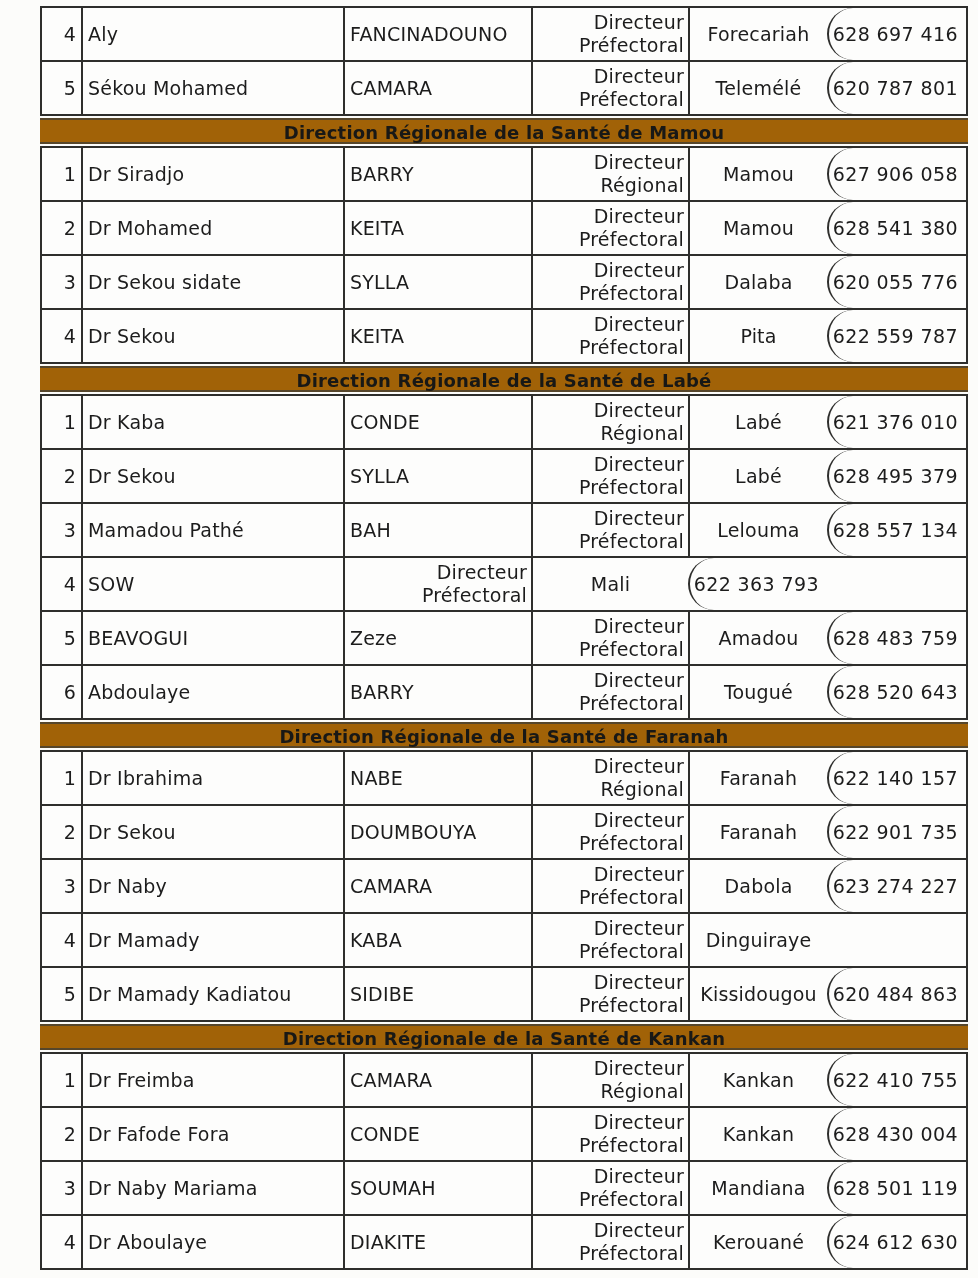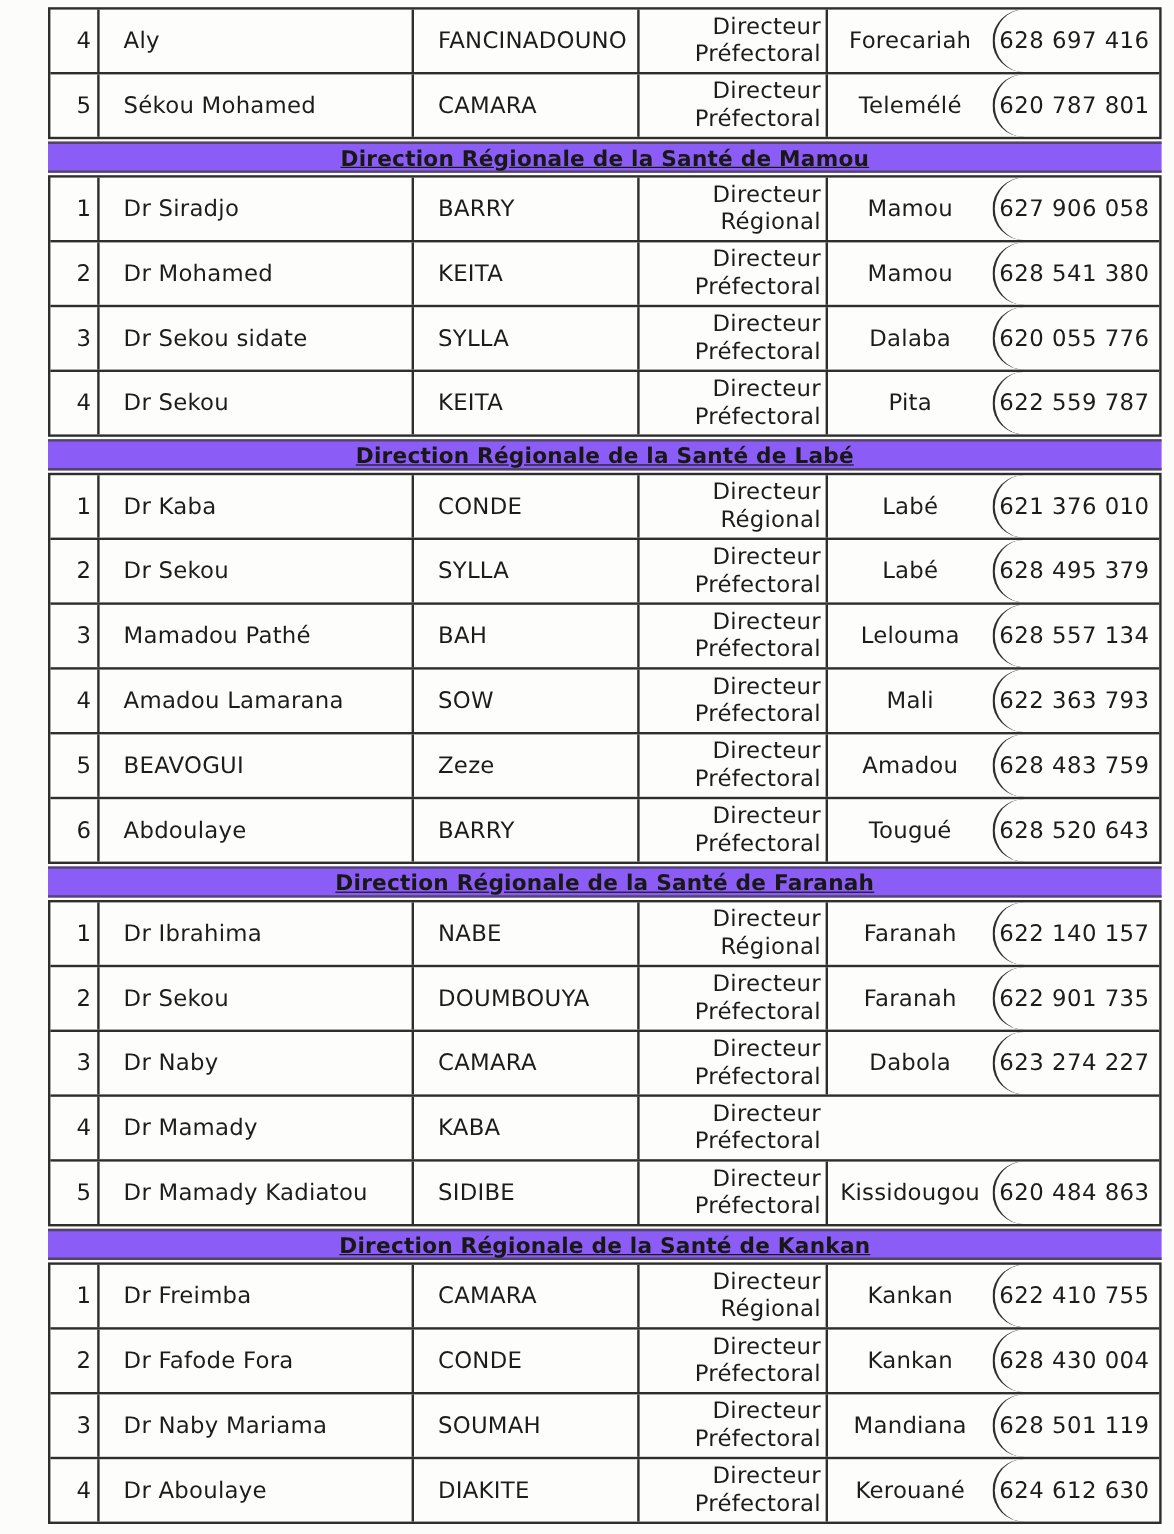--- a/index.html
+++ b/index.html
@@ -48,21 +48,21 @@
   }
   .cell + .cell {
     border-left: 2px solid #2e2e2c;
   }
   .cell.num {
     justify-content: flex-end;
     padding-right: 5px;
   }
   .cell.fname, .cell.lname {
     justify-content: flex-start;
-    padding-left: 20px;
+    padding-left: 5px;
   }
   .cell.role {
     flex-direction: column;
     align-items: flex-end;
     justify-content: center;
     padding-left: 8px;
     line-height: 1.22;
   }
   .cell.loc {
     justify-content: center;
@@ -72,30 +72,29 @@
     justify-content: flex-end;
     padding-right: 8px;
     letter-spacing: 0.4px;
     border-radius: 26px;
   }
   .band {
     width: 928px;
     margin: 2px 0;
     height: 26px;
     line-height: 26px;
-    background: #8b5cf6;
+    background: #a16207;
     border-top: 2px solid rgba(62, 62, 56, 0.75);
     border-bottom: 2px solid rgba(62, 62, 56, 0.75);
     box-sizing: border-box;
     text-align: center;
     font-weight: 700;
     font-size: 18px;
     color: #181816;
     letter-spacing: 0.2px;
-    text-decoration: underline;
   }
 </style>
 </head>
 <body>
 
 <div class="page">
   <div class="doc-table">
       <div class="section">
         <div class="row">
           <div class="cell num">4</div>
@@ -197,21 +196,20 @@
           <div class="cell lname">BAH</div>
           <div class="cell role">
             <div class="role-line">Directeur</div>
             <div class="role-line">Préfectoral</div>
           </div>
           <div class="cell loc">Lelouma</div>
           <div class="cell phone">628 557 134</div>
         </div>
         <div class="row">
           <div class="cell num">4</div>
-          <div class="cell fname">Amadou Lamarana</div>
           <div class="cell lname">SOW</div>
           <div class="cell role">
             <div class="role-line">Directeur</div>
             <div class="role-line">Préfectoral</div>
           </div>
           <div class="cell loc">Mali</div>
           <div class="cell phone">622 363 793</div>
         </div>
         <div class="row">
           <div class="cell num">5</div>
@@ -272,20 +270,21 @@
           <div class="cell phone">623 274 227</div>
         </div>
         <div class="row">
           <div class="cell num">4</div>
           <div class="cell fname">Dr Mamady</div>
           <div class="cell lname">KABA</div>
           <div class="cell role">
             <div class="role-line">Directeur</div>
             <div class="role-line">Préfectoral</div>
           </div>
+          <div class="cell loc">Dinguiraye</div>
         </div>
         <div class="row">
           <div class="cell num">5</div>
           <div class="cell fname">Dr Mamady Kadiatou</div>
           <div class="cell lname">SIDIBE</div>
           <div class="cell role">
             <div class="role-line">Directeur</div>
             <div class="role-line">Préfectoral</div>
           </div>
           <div class="cell loc">Kissidougou</div>

